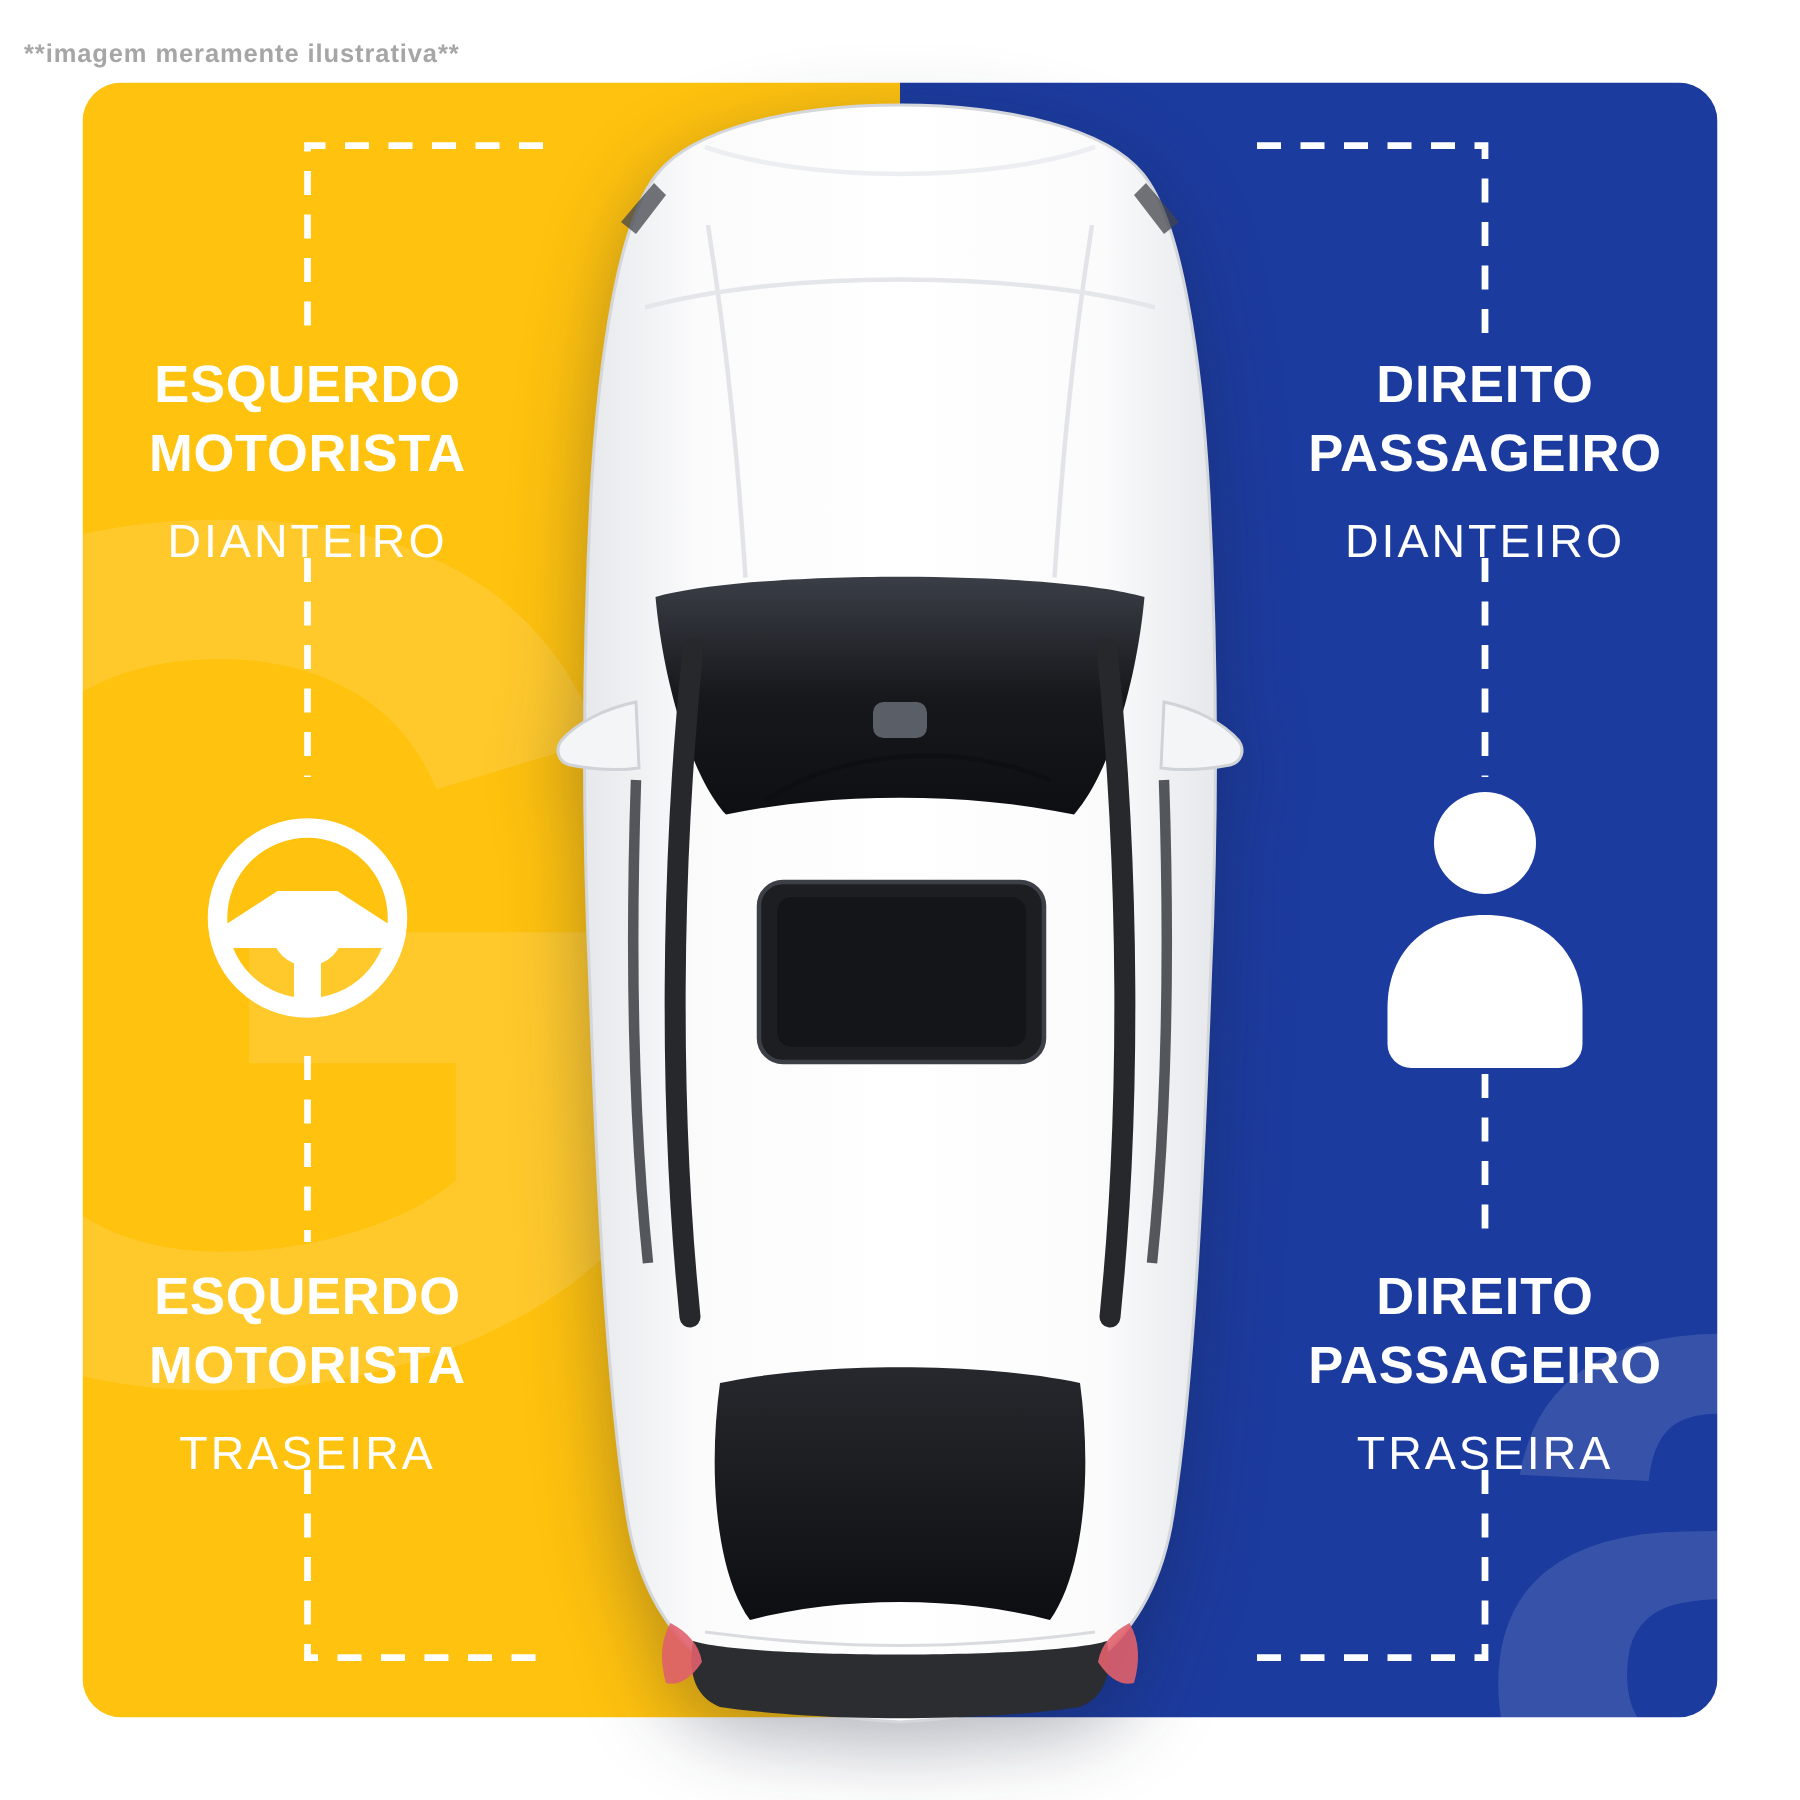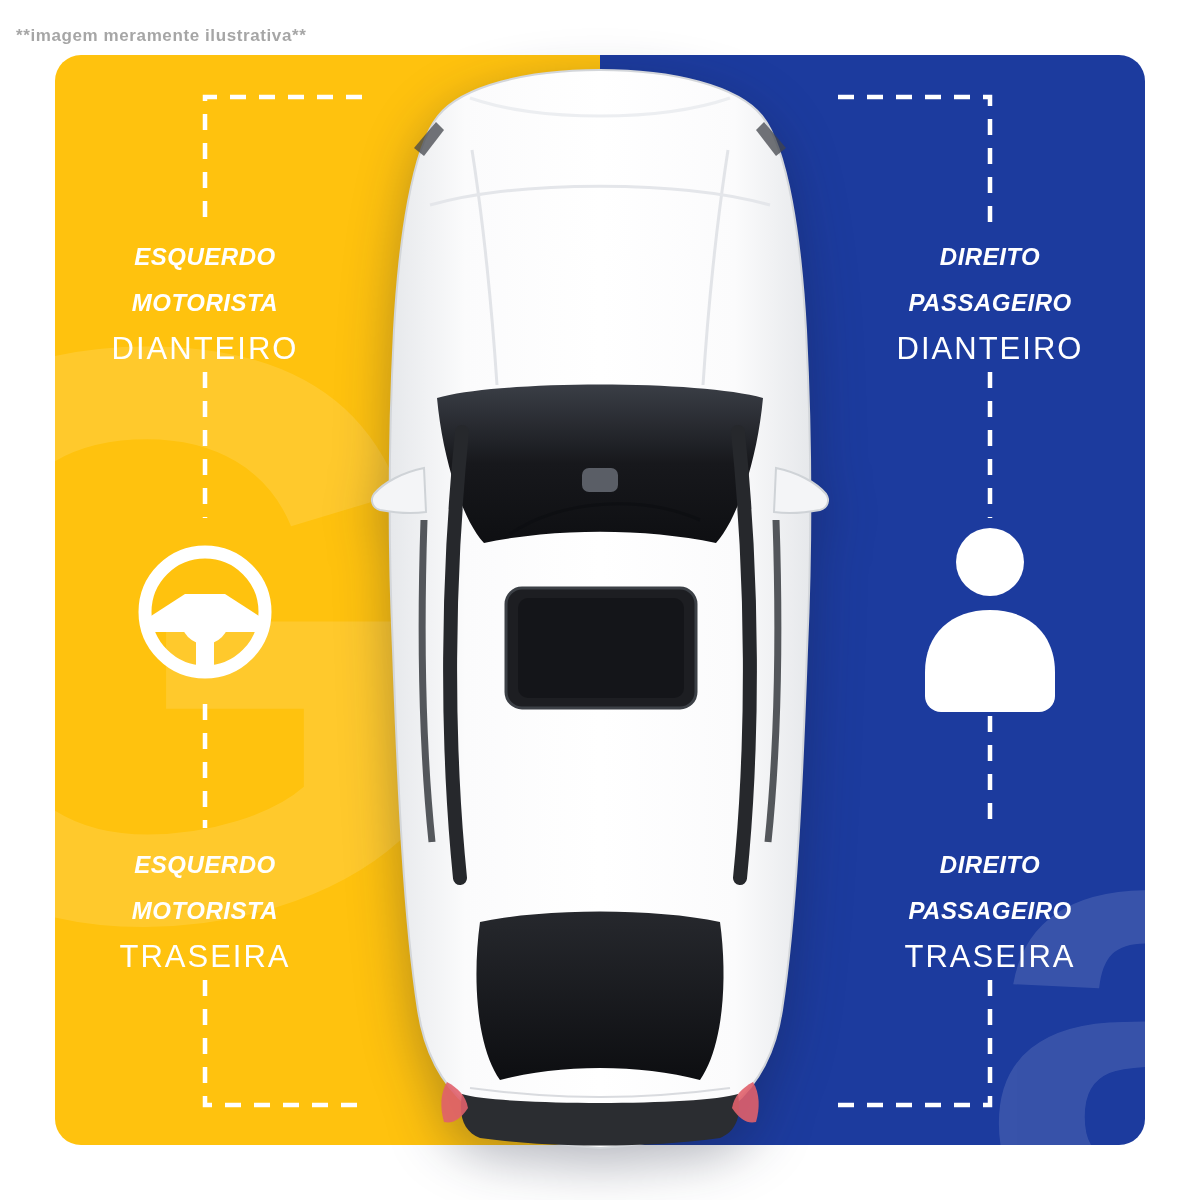--- a/index.html
+++ b/index.html
@@ -41,22 +41,22 @@
   .guide{fill:none;stroke:var(--guide);stroke-width:4.5;stroke-dasharray:16 13;}
   .icon{position:absolute;}
   .icon-steering{left:125px;top:532px;width:160px;height:160px;}
   .icon-person{left:915px;top:522px;width:150px;height:192px;}
   .icon svg{width:100%;height:100%;display:block;}
   .icon .fill{fill:var(--label-text);}
   .icon .ring{fill:none;stroke:var(--label-text);stroke-width:13;}
   .label{
     position:absolute;width:340px;text-align:center;color:var(--label-text);
   }
-  .label .l-bold{font-size:24px;font-weight:800;letter-spacing:.5px;line-height:46px;font-style:italic;}
-  .label .l-reg{font-size:31px;font-weight:400;letter-spacing:2px;line-height:42px;margin-top:2px;}
+  .label .l-bold{font-size:35px;font-weight:800;letter-spacing:.5px;line-height:46px;}
+  .label .l-reg{font-size:31px;font-weight:400;letter-spacing:2px;line-height:42px;margin-top:14px;}
   .label.pos-tl{left:35px;top:234px;}
   .label.pos-tr{left:820px;top:234px;}
   .label.pos-bl{left:35px;top:842px;}
   .label.pos-br{left:820px;top:842px;}
 </style>
 </head>
 <body>
 
 <div class="disclaimer">**imagem meramente ilustrativa**</div>
 

